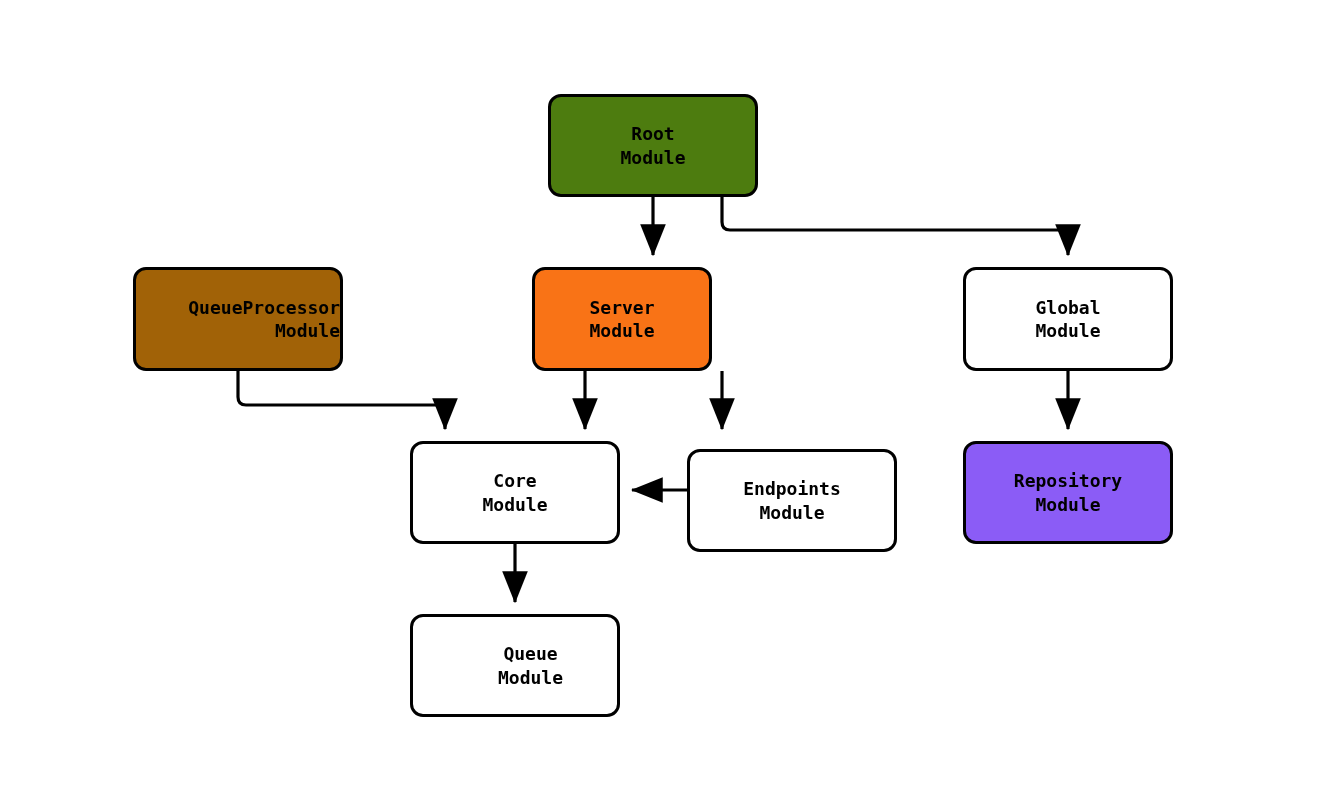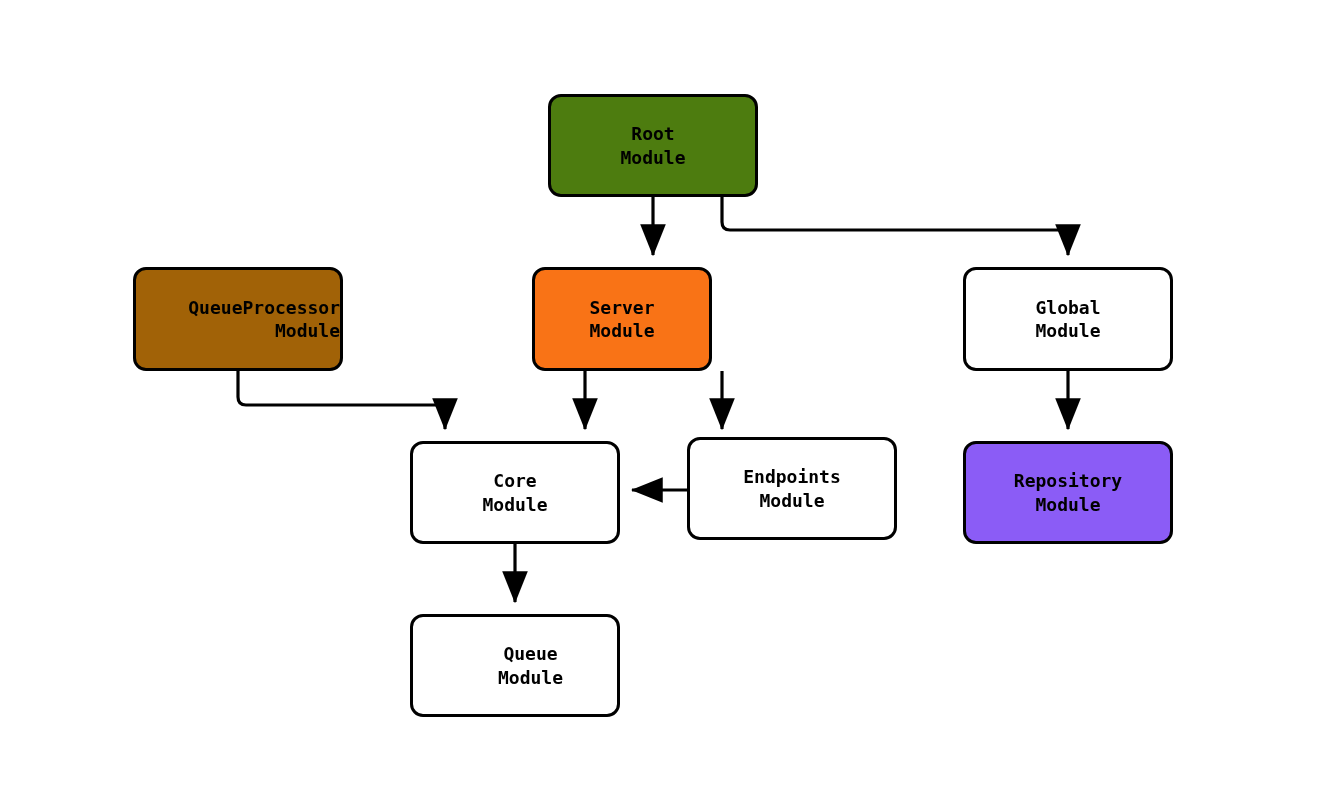--- a/index.html
+++ b/index.html
@@ -85,21 +85,21 @@
         <span class="line2">Module</span>
       </div>
       <div class="node" style="left: 963px; top: 267px; width: 210px; height: 104px; border-color: rgb(0, 0, 0); background: rgb(255, 255, 255);">
         <span class="line1">Global</span>
         <span class="line2">Module</span>
       </div>
       <div class="node" style="left: 410px; top: 441px; width: 210px; height: 103px; border-color: rgb(0, 0, 0); background: rgb(255, 255, 255);">
         <span class="line1">Core</span>
         <span class="line2">Module</span>
       </div>
-      <div class="node" style="left: 687px; top: 437px; width: 210px; height: 103px; border-color: rgb(0, 0, 0); background: rgb(255, 255, 255);">
+      <div class="node" style="left: 687px; top: 449px; width: 210px; height: 103px; border-color: rgb(0, 0, 0); background: rgb(255, 255, 255);">
         <span class="line1">Endpoints</span>
         <span class="line2">Module</span>
       </div>
       <div class="node" style="left: 963px; top: 441px; width: 210px; height: 103px; border-color: rgb(0, 0, 0); background: #8b5cf6;">
         <span class="line1">Repository</span>
         <span class="line2">Module</span>
       </div>
       <div class="node" style="left: 410px; top: 614px; width: 210px; height: 103px; border-color: rgb(0, 0, 0); background: rgb(255, 255, 255); padding-left: 31px;">
         <span class="line1">Queue</span>
         <span class="line2">Module</span>

